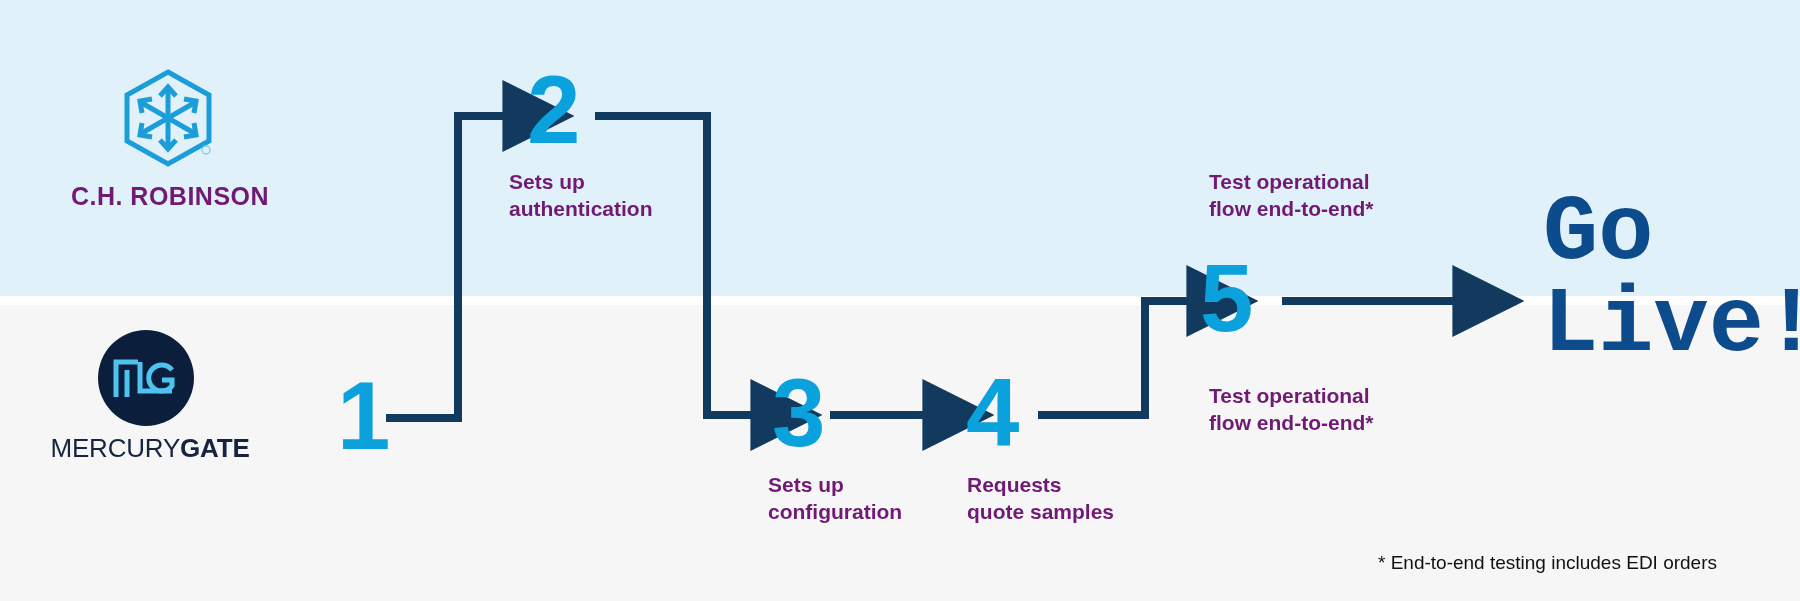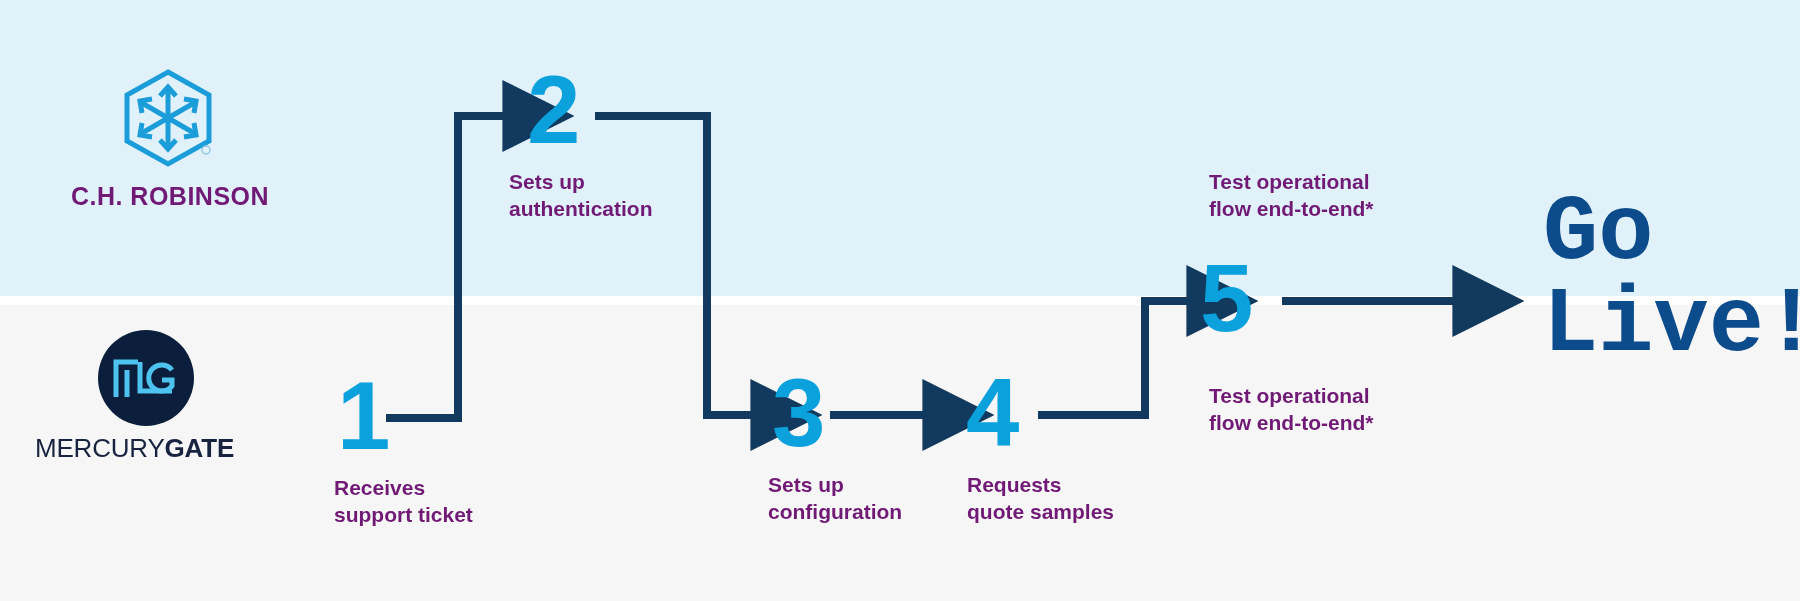--- a/index.html
+++ b/index.html
@@ -28,21 +28,21 @@
     color:#701a75;
     font-family:"Liberation Sans", sans-serif;
   }
   .mg-circle{
     position:absolute;left:98px;top:330px;width:96px;height:96px;
     border-radius:50%;background:#0b1f3d;
   }
   .mg-mark{position:absolute;left:14px;top:26px;width:68px;height:44px;}
   .mg-word{
     position:absolute;left:35px;top:433px;width:230px;
-    text-align:left;white-space:nowrap;
+    text-align:center;white-space:nowrap;
     font-size:26px;color:#17233f;letter-spacing:-.2px;
   }
   .mg-word .light{font-weight:400;}
   .mg-word .bold{font-weight:bold;}
 
   
   .num{
     position:absolute;
     color:#0ba1dd;
     font-weight:bold;
@@ -148,22 +148,20 @@
 
       <path d="M830,415 L932,415" marker-end="url(#ah)"></path>
 
       <path d="M1038,415 L1145,415 L1145,301 L1196,301" marker-end="url(#ah)"></path>
 
       <path d="M1282,301 L1462,301" marker-end="url(#ah)"></path>
     </g>
   </svg>
 
   <div class="num" style="left:337px;top:368px;">1</div>
-  <div class="lbl" style="left:334px;top:474px;">Receives
-support ticket</div>
 
   <div class="num" style="left:527px;top:62px;">2</div>
   <div class="lbl" style="left:509px;top:168px;">Sets up
 authentication</div>
 
   <div class="num" style="left:772px;top:365px;">3</div>
   <div class="lbl" style="left:768px;top:471px;">Sets up
 configuration</div>
 
   <div class="num" style="left:966px;top:365px;">4</div>
@@ -172,14 +170,15 @@
 
   <div class="num" style="left:1200px;top:250px;">5</div>
   <div class="lbl" style="left:1209px;top:168px;">Test operational
 flow end-to-end*</div>
   <div class="lbl" style="left:1209px;top:382px;">Test operational
 flow end-to-end*</div>
 
   <div class="golive">Go
 Live!</div>
 
+  <div class="footnote">* End-to-end testing includes EDI orders</div>
 
 </div>
 
 </body></html>

